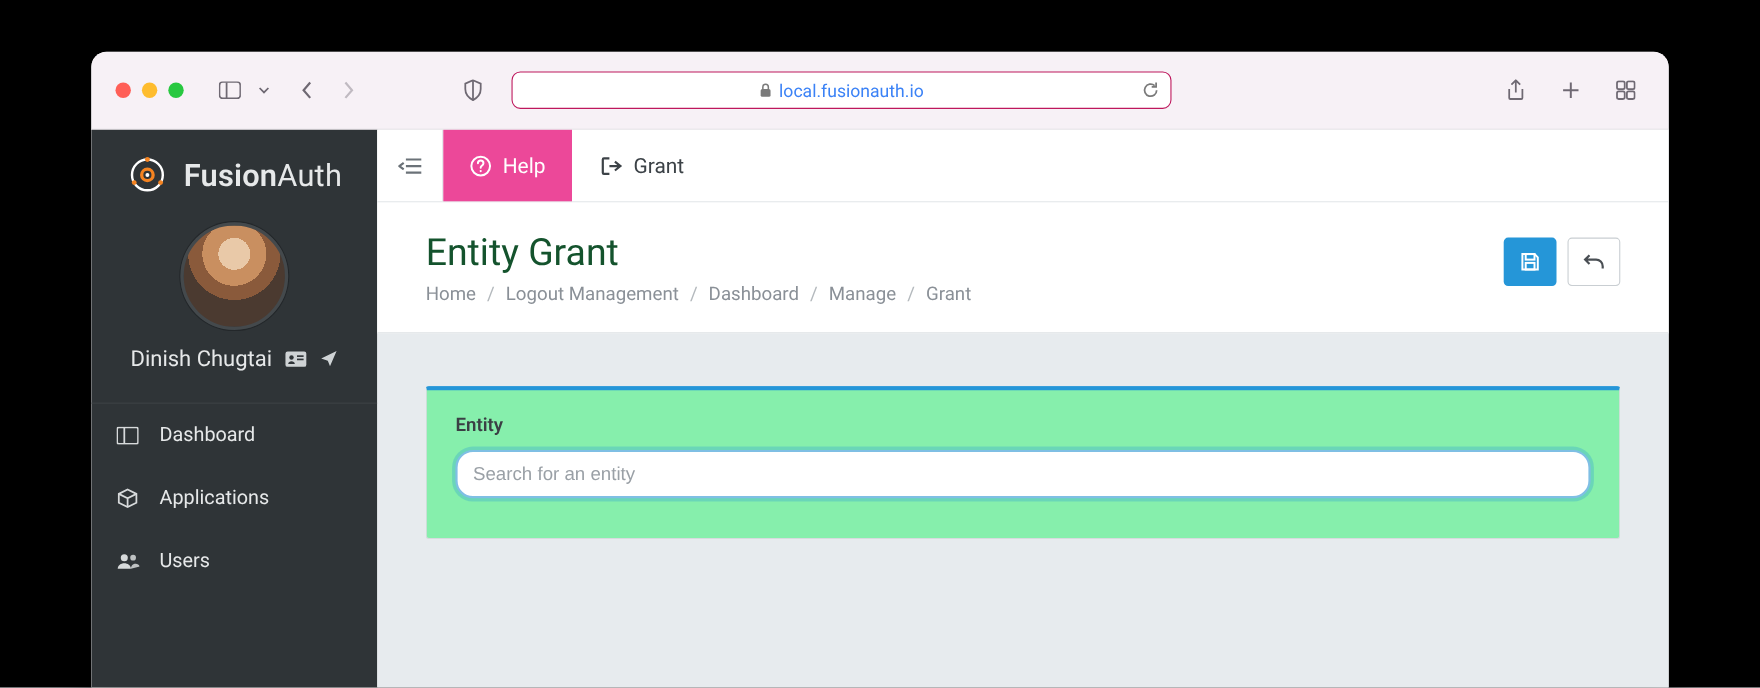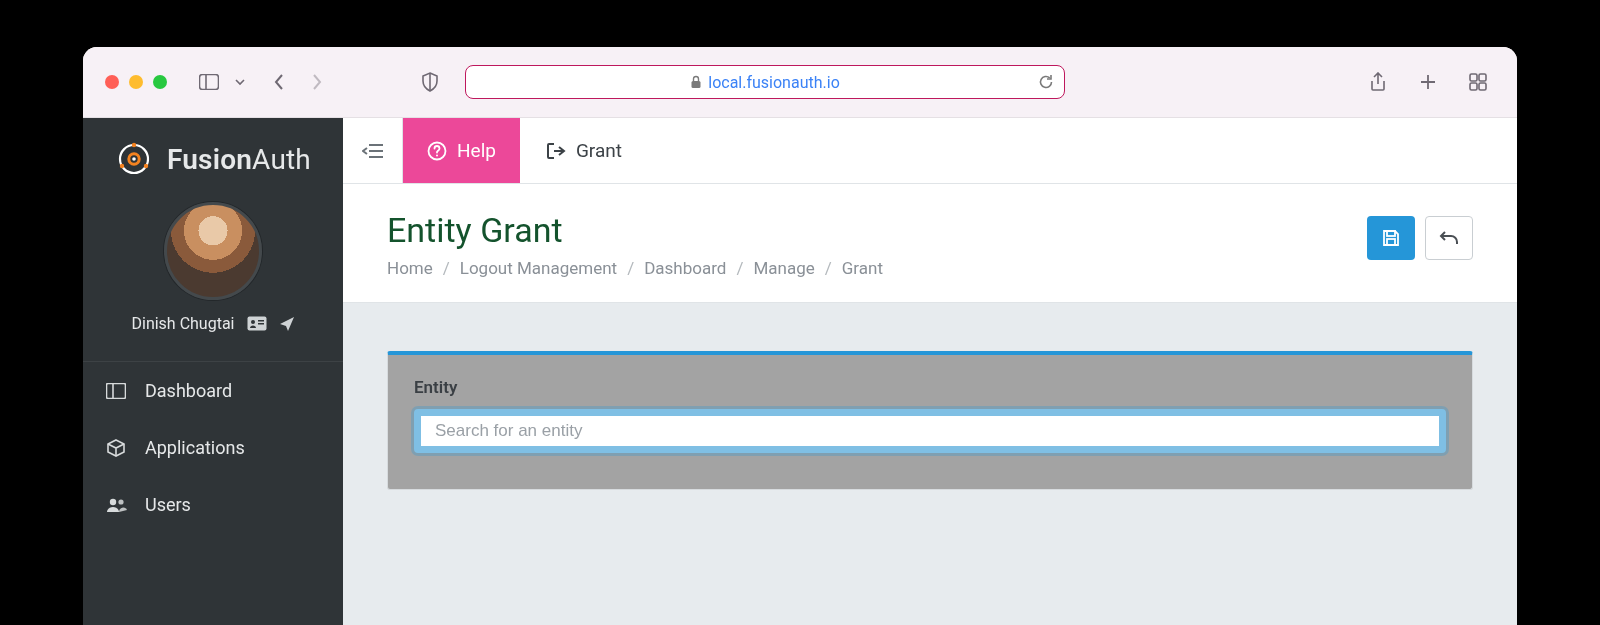--- a/index.html
+++ b/index.html
@@ -90,21 +90,21 @@
   .avatar-wrap { display: flex; justify-content: center; padding-top: 12px; }
   .avatar {
     width: 98px; height: 98px; border-radius: 50%;
     background: radial-gradient(circle at 50% 28%, #e9c9a8 0 18%, #c98f60 18% 36%, #8a5a3b 36% 52%, #4b3a30 52% 100%);
     border: 3px solid #44494c;
     box-shadow: 0 0 0 1px #23272a;
   }
   .username-row {
     display: flex; align-items: center; justify-content: center; gap: 12px;
     padding: 14px 0 28px;
-    font-size: 16px;
+    font-size: 20px;
   }
   .username-row .mini-icon { color: #cfd3d5; }
 
   .nav-items { border-top: 1px solid #3d4245; }
   .nav-item {
     display: flex; align-items: center; gap: 18px;
     padding: 18px 22px;
     font-size: 18px;
     color: #e6e8e9;
     cursor: pointer;
@@ -178,32 +178,32 @@
     width: 48px; height: 44px;
     border-radius: 4px;
     display: flex; align-items: center; justify-content: center;
     cursor: pointer;
   }
   .btn-primary { background: #2596d8; color: #fff; }
   .btn-default { background: #fff; border: 1px solid #c9ced2; color: #4a4f54; }
 
   .content { padding: 48px 44px; flex: 1; }
   .panel {
-    background: #a3a3a3;
+    background: #86efac;
     border: 1px solid #d7dbde;
     border-radius: 3px;
     border-top: 4px solid #2596d8;
     padding: 22px 26px 36px;
   }
   .form-label { font-size: 17px; font-weight: 600; color: #3a3f44; margin-bottom: 12px; display: block; }
   .entity-input {
     width: 100%;
     height: 44px;
-    border: 7px solid #737373;
-    border-radius: 4px;
+    border: 2px solid #737373;
+    border-radius: 16px;
     padding: 0 14px;
     font-size: 17px;
     outline: none;
     box-shadow: 0 0 0 3px rgba(37,150,216,0.28);
     border-color: #7fbfe4;
   }
   .entity-input::placeholder { color: #9aa0a6; }
 
   svg { display: block; }
 </style>

